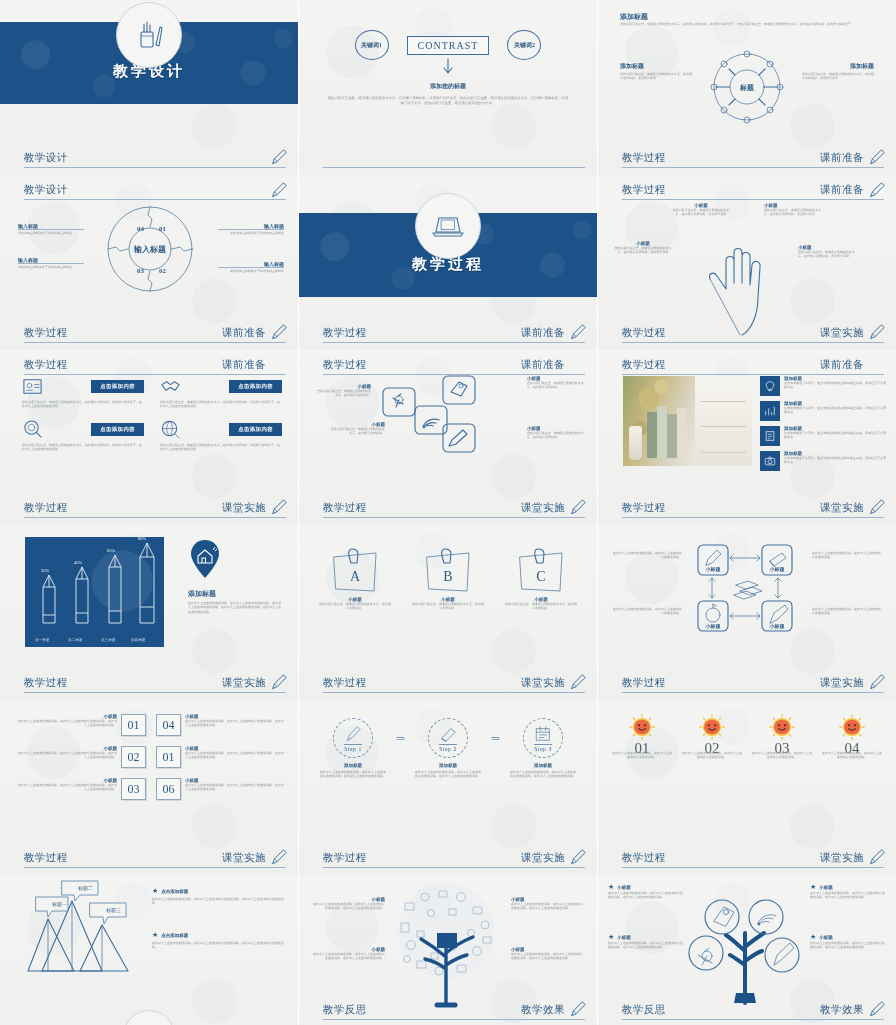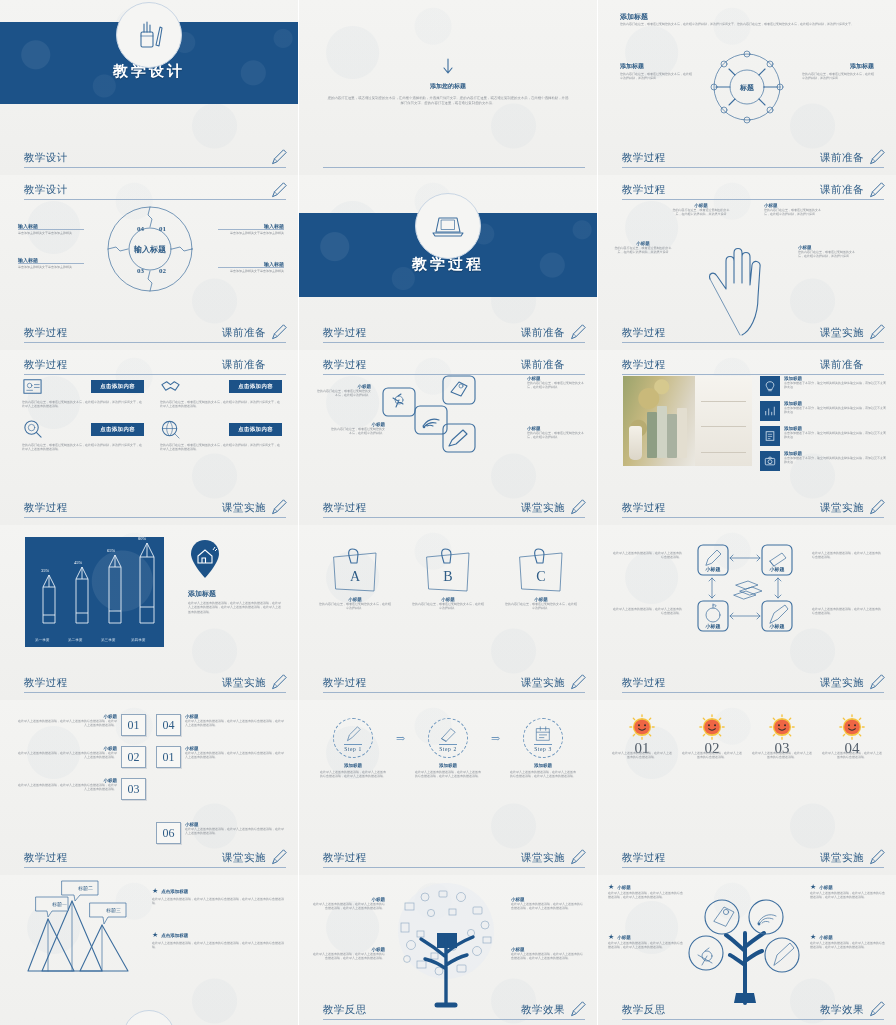--- a/index.html
+++ b/index.html
@@ -145,20 +145,31 @@
       <span class="l">教学设计</span>
       <span class="r"></span>
       <svg class="pencil-ico" viewBox="0 0 20 20">
         <path d="M3 17 L5 12 L15 2 L18 5 L8 15 Z" class="stroke"></path>
           <path d="M5 12 L8 15" class="stroke-th"></path>
       </svg>
     </div>
   </div>
 
   <div class="slide">
+    <div style="position:absolute;left:0;right:0;top:30px;display:flex;align-items:center;justify-content:center;gap:18px;">
+      <div class="kw-circle">
+        <span>关键词1</span>
+      </div>
+      <div class="contras-box">
+        <span>CONTRAST</span>
+      </div>
+      <div class="kw-circle">
+        <span>关键词2</span>
+      </div>
+    </div>
     <svg style="position:absolute;left:142px;top:58px;" width="14" height="18" viewBox="0 0 14 18">
       <path d="M7 1 L7 14 M3 10 L7 15 L11 10" class="stroke"></path>
     </svg>
     <div style="position:absolute;left:0;right:0;top:82px;text-align:center;font-size:6px;color:#2e5c86;font-weight:bold;">添加您的标题</div>
     <div class="tiny" style="position:absolute;left:28px;right:28px;top:96px;text-align:center;">您的内容打在这里，或者通过复制您的文本后，在此框中选择粘贴，并选择只保留文字。您的内容打在这里，或者通过复制您的文本后，在此框中选择粘贴，并选择只保留文字。您的内容打在这里，或者通过复制您的文本后。</div>
     <div class="sfoot">
       <span class="l"></span>
       <span class="r"></span>
     </div>
   </div>
@@ -681,21 +692,21 @@
         </div>
       </div>
 
       <div style="display:flex;align-items:flex-start;gap:4px;">
         <div style="flex:1;text-align:right;">
           <div class="lbl2">小标题</div>
           <div class="micro">在此录入上述图表的描述说明，在此录入上述图表的综合描述说明，在此录入上述图表的描述说明。</div>
         </div>
         <div class="numbox">03</div>
       </div>
-      <div style="display:flex;align-items:flex-start;gap:4px;margin-top:44px;">
+      <div style="display:flex;align-items:flex-start;gap:4px;">
         <div class="numbox">06</div>
         <div style="flex:1;">
           <div class="lbl2">小标题</div>
           <div class="micro">在此录入上述图表的描述说明，在此录入上述图表的综合描述说明，在此录入上述图表的描述说明。</div>
         </div>
       </div>
     </div>
     <div class="sfoot">
       <span class="l">教学过程</span>
       <span class="r">课堂实施</span>

